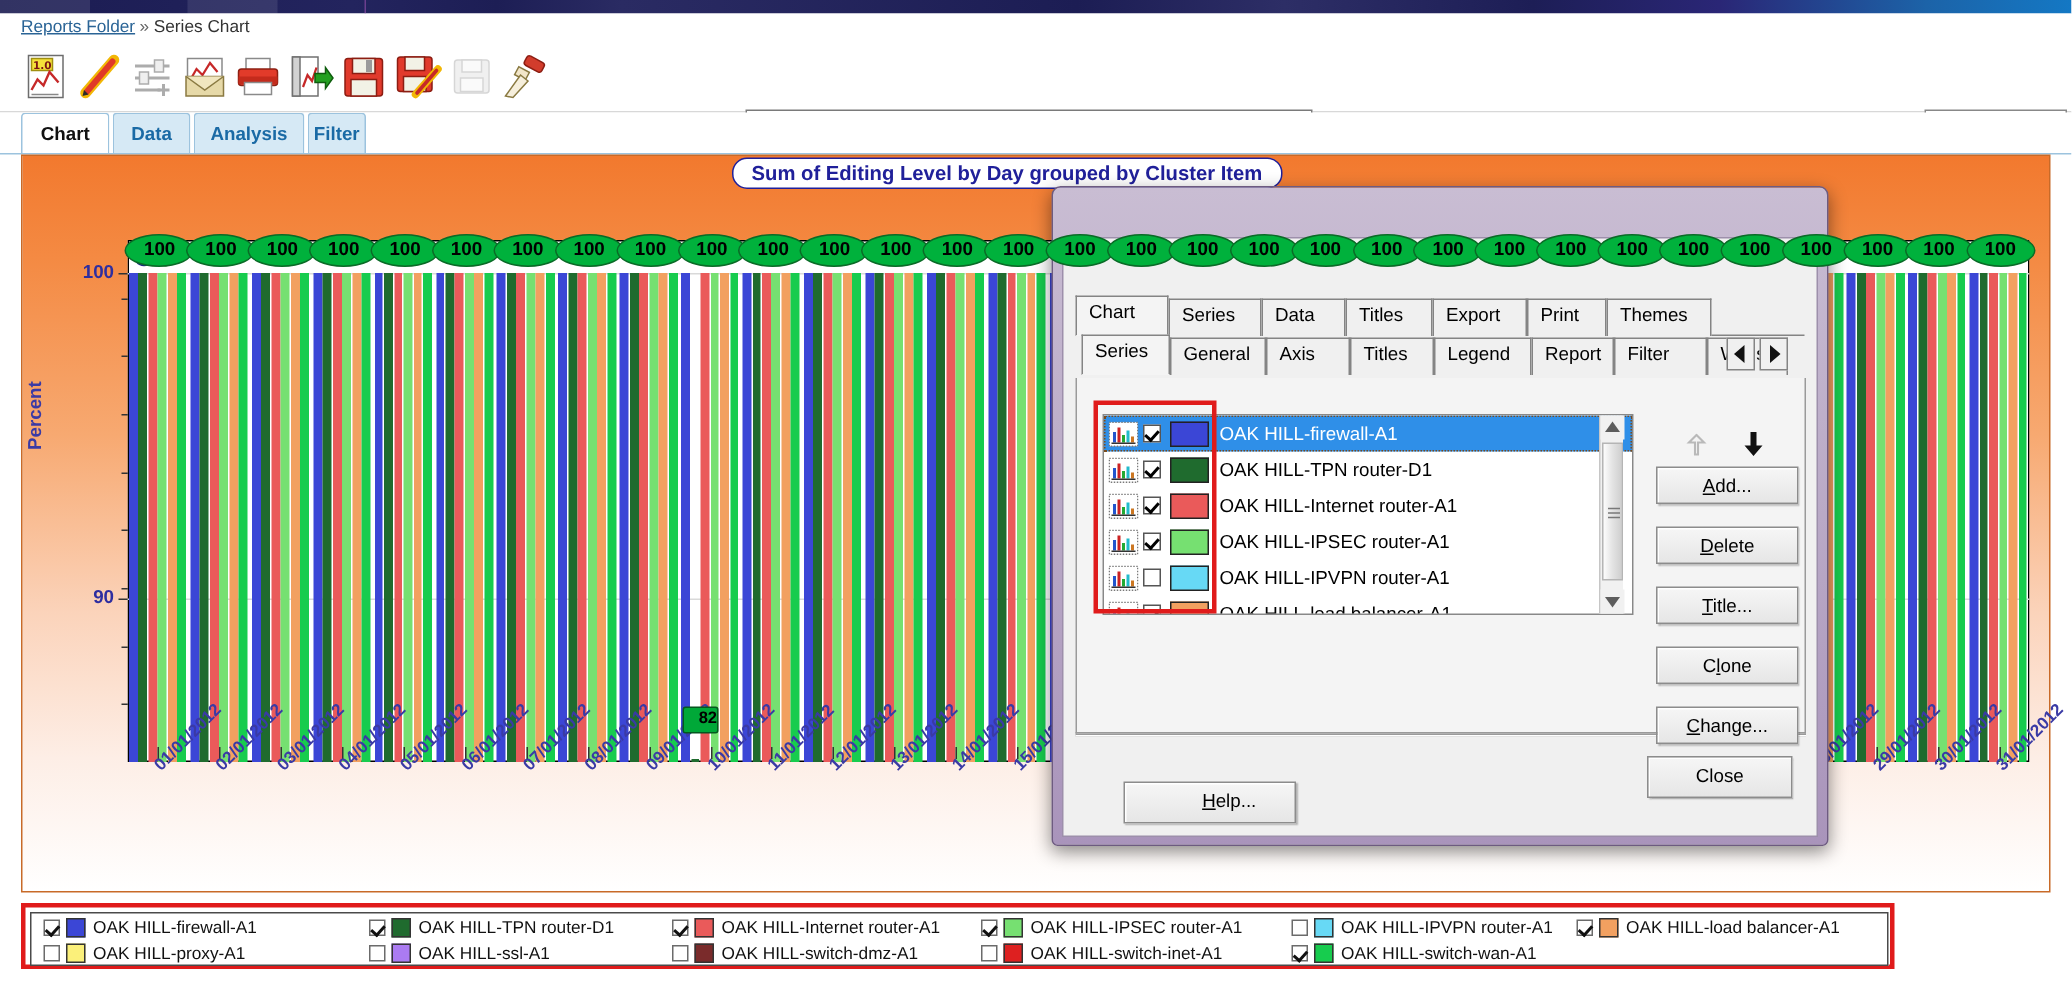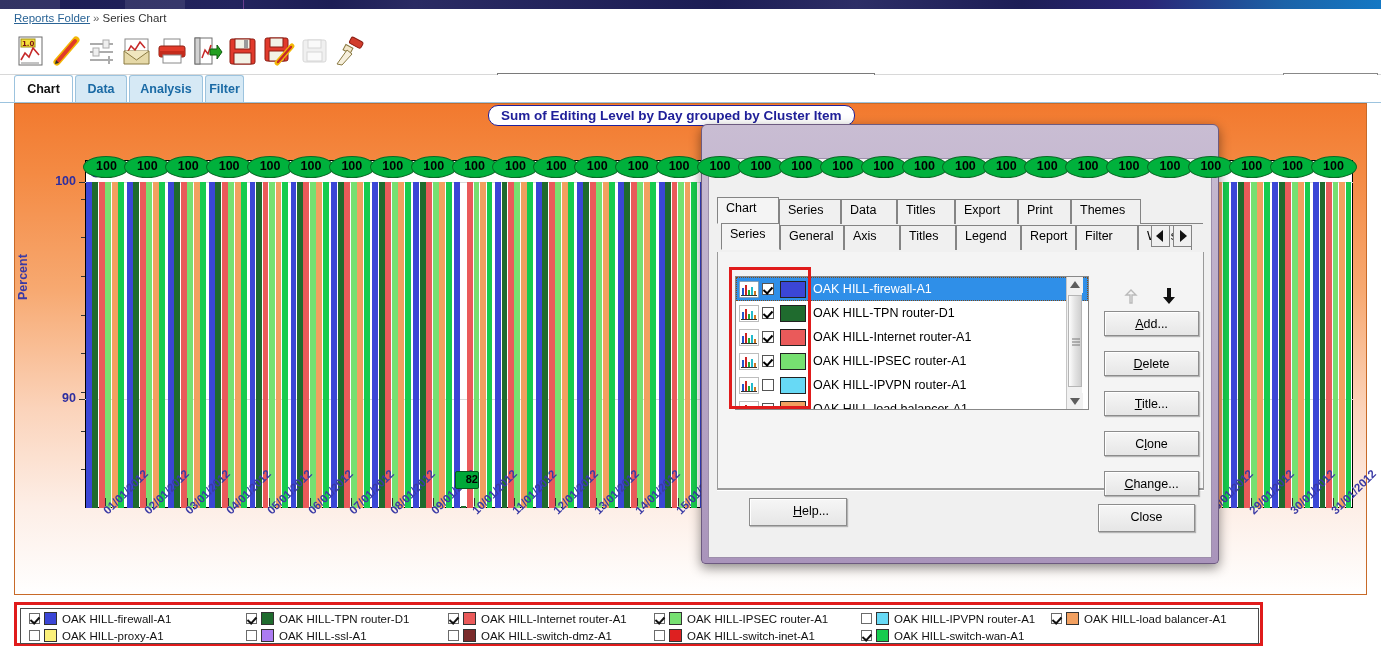--- a/index.html
+++ b/index.html
@@ -232,21 +232,21 @@
   }
   .dbtn u{text-decoration:underline;}
   #arr-up{position:absolute;left:414px;top:130px;width:16px;height:16px;}
   #arr-dn{position:absolute;left:452px;top:128px;width:16px;height:18px;}
   #dlg-sep{position:absolute;left:8px;top:330px;width:487px;height:1px;background:#9a9a9a;border-bottom:1px solid #fff;}
   #dlg-inner-panel{
     position:absolute;left:8px;top:93px;width:487px;height:237px;
     border:1px solid #9a9a9a;border-top:none;box-sizing:border-box;
     background:#f4f4f4;
   }
-  #btn-help{position:absolute;left:40px;top:339px;width:98px;height:28px;padding-left:26px;}
+  #btn-help{position:absolute;left:40px;top:362px;width:115px;height:28px;padding-left:26px;}
   #btn-close{position:absolute;left:389px;top:345px;width:97px;height:28px;}
 </style>
 </head>
 <body>
 
 <div id="chrome-strip">
   <div class="seg" style="left:0;width:60px;"></div>
   <div class="seg" style="left:125px;width:60px;"></div>
   <div class="seg" style="left:243px;width:1px;background:#6b3f8e;"></div>
 </div>

